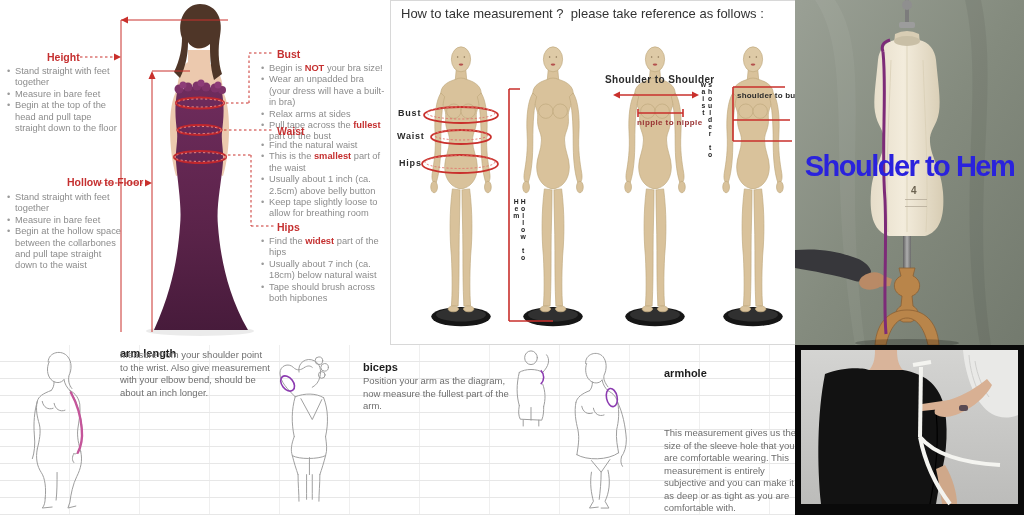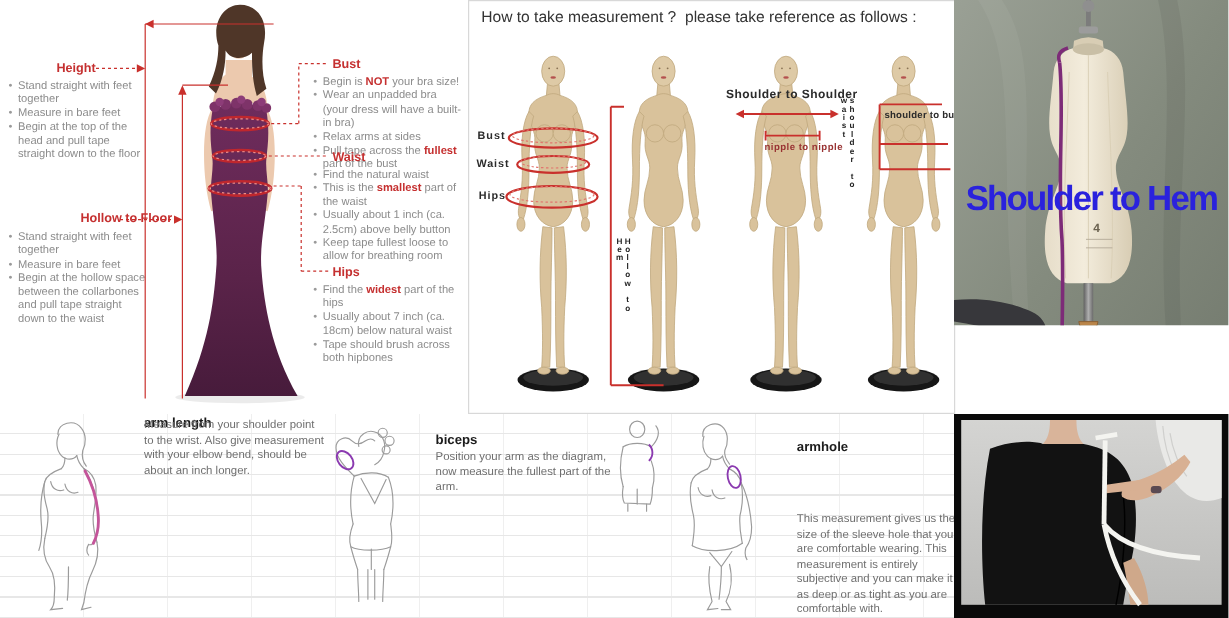--- a/index.html
+++ b/index.html
@@ -13,21 +13,21 @@
   .bullets li::before{content:"\2022";position:absolute;left:1px;top:0;color:#9a9a9a;}
   .hl{color:#c53030;font-weight:bold;font-style:normal;}
   
   #mid-panel{position:absolute;left:390px;top:0;width:404px;height:343px;background:#fff;border:1px solid #d8d8d8;}
   #mid-header{position:absolute;left:10px;top:5px;font-size:13px;color:#333;white-space:pre;}
   .mnq{position:absolute;top:42px;width:96px;height:288px;}
   .mid-label{position:absolute;font-weight:bold;color:#2b2b2b;font-size:9px;letter-spacing:.8px;white-space:nowrap;}
   .mid-label-red{position:absolute;font-weight:bold;color:#993333;font-size:8px;letter-spacing:.4px;white-space:nowrap;}
   .vtext{position:absolute;writing-mode:vertical-rl;text-orientation:upright;font-weight:bold;color:#222;line-height:1;}
   
-  #form-photo{position:absolute;left:795px;top:0;width:229px;height:271px;overflow:hidden;}
+  #form-photo{position:absolute;left:795px;top:0;width:229px;height:345px;overflow:hidden;}
   #hem-caption{position:absolute;left:2px;top:150px;width:225px;text-align:center;
     font-size:29px;font-weight:bold;letter-spacing:-1.5px;color:#2a22dd;white-space:nowrap;}
   #form-size{position:absolute;left:116px;top:185px;font-size:10px;font-weight:bold;color:#6b6250;}
   #form-size-marks{position:absolute;left:110px;top:199px;width:22px;height:6px;
     border-top:1px solid #b0a694;border-bottom:1px solid #b0a694;opacity:.7;}
   
   #bottom-strip{position:absolute;left:0;top:345px;width:795px;height:170px;background:#fff;
     background-image:repeating-linear-gradient(to bottom,rgba(0,0,0,0) 0 16px,#e7e7e7 16px 17px),
                      repeating-linear-gradient(to right,rgba(0,0,0,0) 0 69px,#efefef 69px 70px);}
   .bt-title{position:absolute;font-size:11px;font-weight:bold;color:#1c1c1c;}
@@ -87,21 +87,21 @@
     <li><span>Wear an unpadded bra (your dress will have a built-in bra)</span><b class="hl"></b><span></span></li>
     <li><span>Relax arms at sides</span><b class="hl"></b><span></span></li>
     <li><span>Pull tape across the </span><b class="hl">fullest</b><span> part of the bust</span></li>
   </ul>
 
   <div class="red-title" style="left:277px;top:125px;">Waist</div>
   <ul class="bullets" style="left:260px;top:140px;width:126px;">
     <li><span>Find the natural waist</span><b class="hl"></b><span></span></li>
     <li><span>This is the </span><b class="hl">smallest</b><span> part of the waist</span></li>
     <li><span>Usually about 1 inch (ca. 2.5cm) above belly button</span><b class="hl"></b><span></span></li>
-    <li><span>Keep tape fullest loose to allow for breathing room</span><b class="hl"></b><span></span></li>
+    <li><span>Keep tape slightly loose to allow for breathing room</span><b class="hl"></b><span></span></li>
   </ul>
 
   <div class="red-title" style="left:277px;top:221px;">Hips</div>
   <ul class="bullets" style="left:260px;top:236px;width:126px;">
     <li><span>Find the </span><b class="hl">widest</b><span> part of the hips</span></li>
     <li><span>Usually about 7 inch (ca. 18cm) below natural waist</span><b class="hl"></b><span></span></li>
     <li><span>Tape should brush across both hipbones</span><b class="hl"></b><span></span></li>
   </ul>
 
   <svg class="abs" style="left:130px;top:0;" width="130" height="345" viewBox="0 0 130 345">

